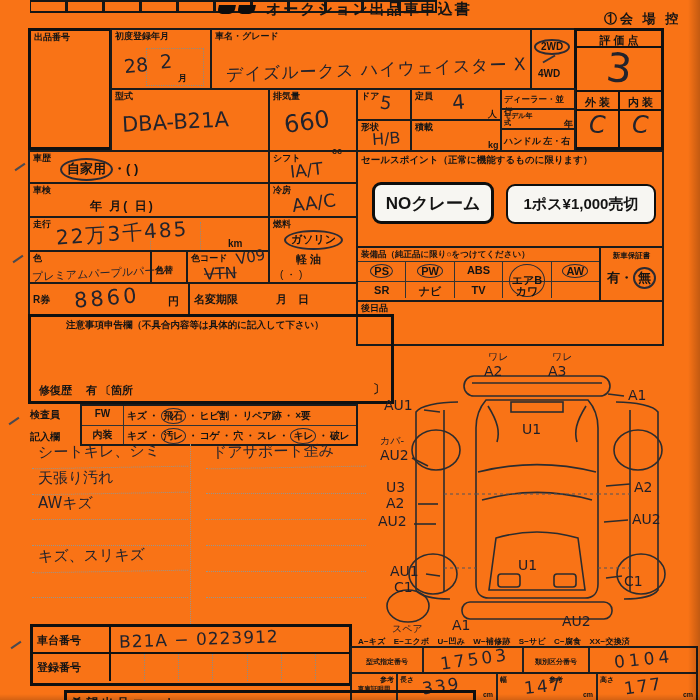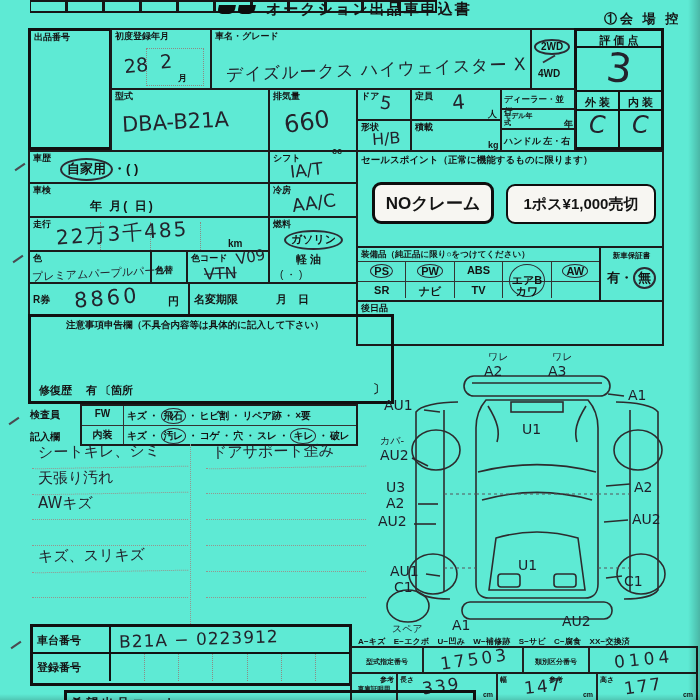--- a/index.html
+++ b/index.html
@@ -1,19 +1,19 @@
 <!DOCTYPE html>
 <html><head>
 <meta charset="utf-8">
 <style>
   * { box-sizing: border-box; margin: 0; padding: 0; }
   html,body { background:#b9b8b4; }
   #page {
     position: relative; width: 700px; height: 700px; overflow: hidden;
-    background: #5eead4;
+    background: #f97316;
     font-family: "Liberation Sans", sans-serif; color: #141414;
   }
   .ab { position: absolute; }
   .bx  { position: absolute; border: 2px solid #1b1b1b; }
   .bx3 { position: absolute; border: 3px solid #101010; }
   .lb { font-size: 9px; font-weight: bold; line-height: 1.1; }
   .pad { padding: 2px 3px; }
   .hw { font-family: "DejaVu Sans", sans-serif; color: #23232c; }
   .circ { display: inline-block; border: 2px solid #2b2b33; border-radius: 50%; padding: 0 5px 1px 5px; }
   .strike { text-decoration: line-through; }

